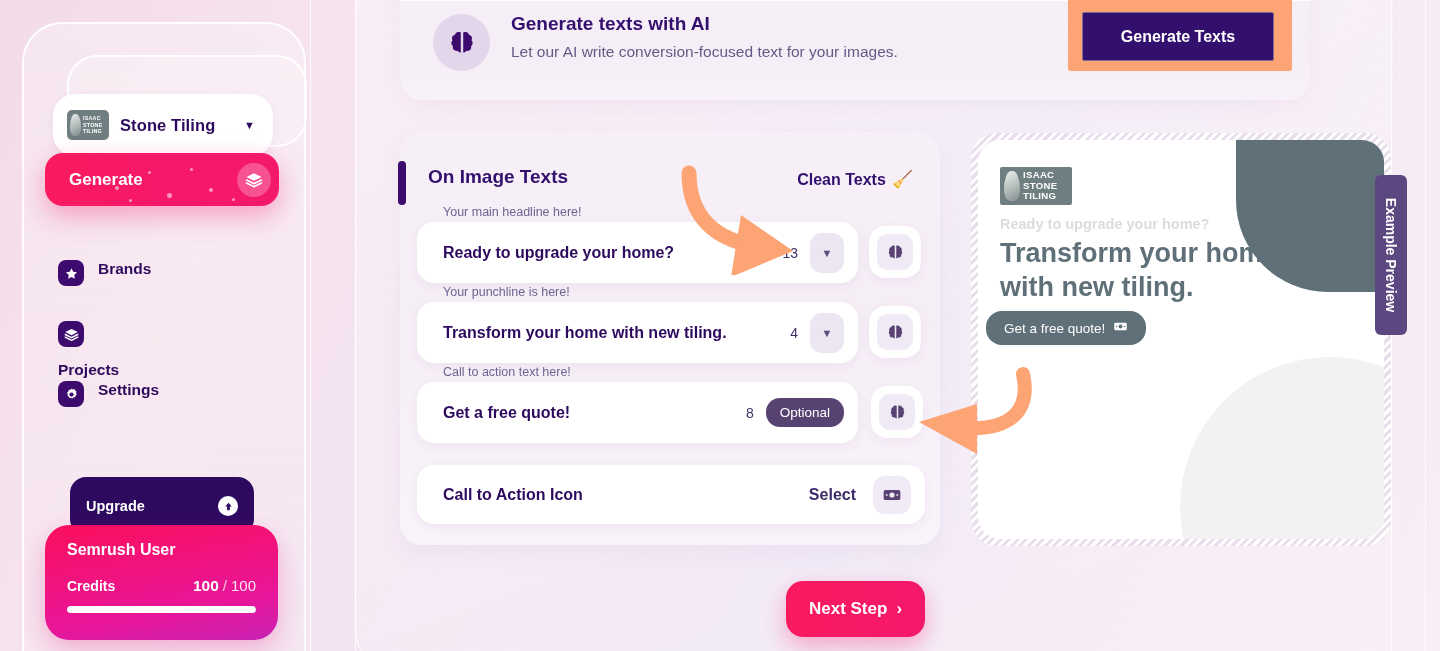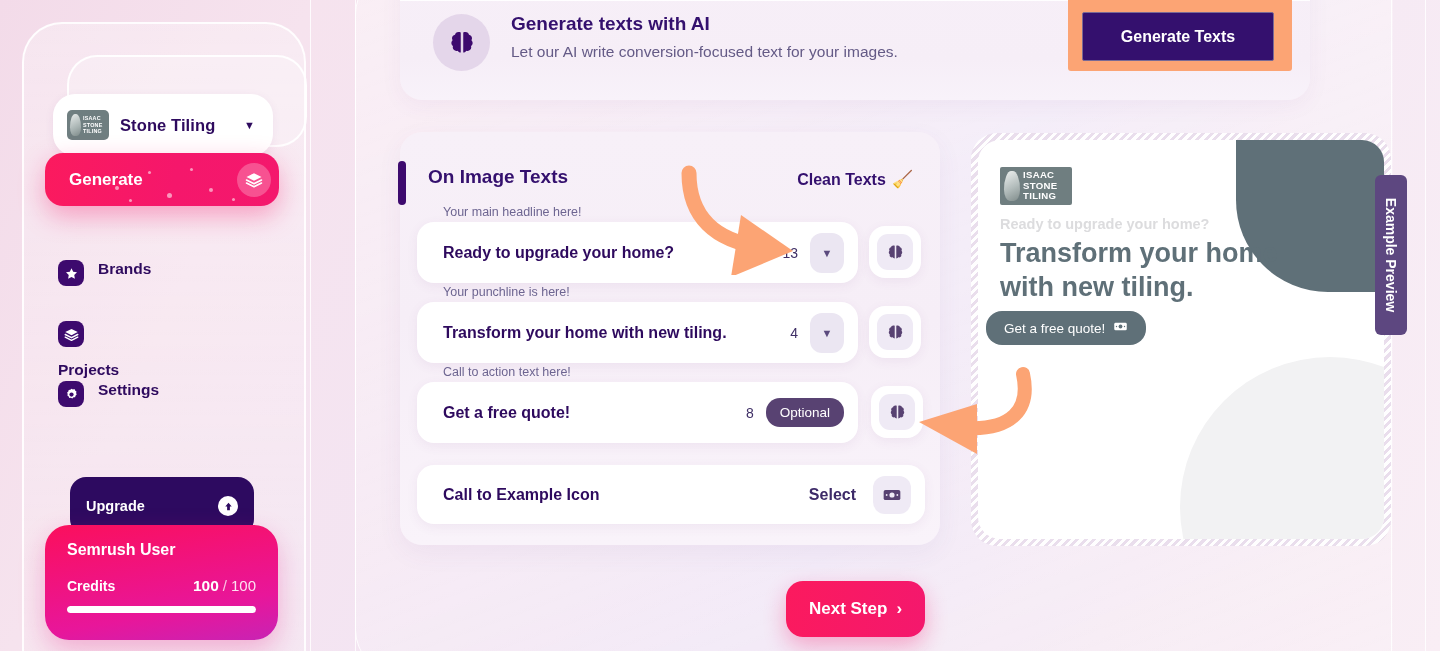--- a/index.html
+++ b/index.html
@@ -529,21 +529,21 @@
       <span class="inner">
         <svg width="19" height="19" viewBox="0 0 24 24" fill="#584272">
           <path d="M9.2 3.2c-1.5 0-2.6 1-2.8 2.2C5 5.7 4 6.8 4 8.2c0 .6.2 1.1.5 1.6-.6.5-1 1.3-1 2.2 0 1 .5 1.9 1.3 2.4-.1.3-.2.7-.2 1 0 1.6 1.3 2.9 2.9 2.9.4 0 .8-.1 1.1-.2.4.9 1.3 1.5 2.4 1.5V3.6c-.5-.3-1.1-.4-1.8-.4z"></path>
           <path d="M14.8 3.2c1.5 0 2.6 1 2.8 2.2 1.4.3 2.4 1.4 2.4 2.8 0 .6-.2 1.1-.5 1.6.6.5 1 1.3 1 2.2 0 1-.5 1.9-1.3 2.4.1.3.2.7.2 1 0 1.6-1.3 2.9-2.9 2.9-.4 0-.8-.1-1.1-.2-.4.9-1.3 1.5-2.4 1.5V3.6c.5-.3 1.1-.4 1.8-.4z"></path>
         </svg>
       </span>
     </button>
   </div>
 
   <div class="cta-icon-row">
-    <span class="cta-label">Call to Example Icon</span>
+    <span class="cta-label">Call to Action Icon</span>
     <span class="cta-select">Select</span>
     <span class="cta-icon-sq">
       <svg width="20" height="20" viewBox="0 0 24 24" fill="#584272">
         <rect x="2" y="6" width="20" height="12" rx="2.2"></rect>
         <circle cx="12" cy="12" r="3.1" fill="#efeaf5"></circle>
         <circle cx="5.6" cy="12" r="1.1" fill="#efeaf5"></circle>
         <circle cx="18.4" cy="12" r="1.1" fill="#efeaf5"></circle>
       </svg>
     </span>
   </div>

